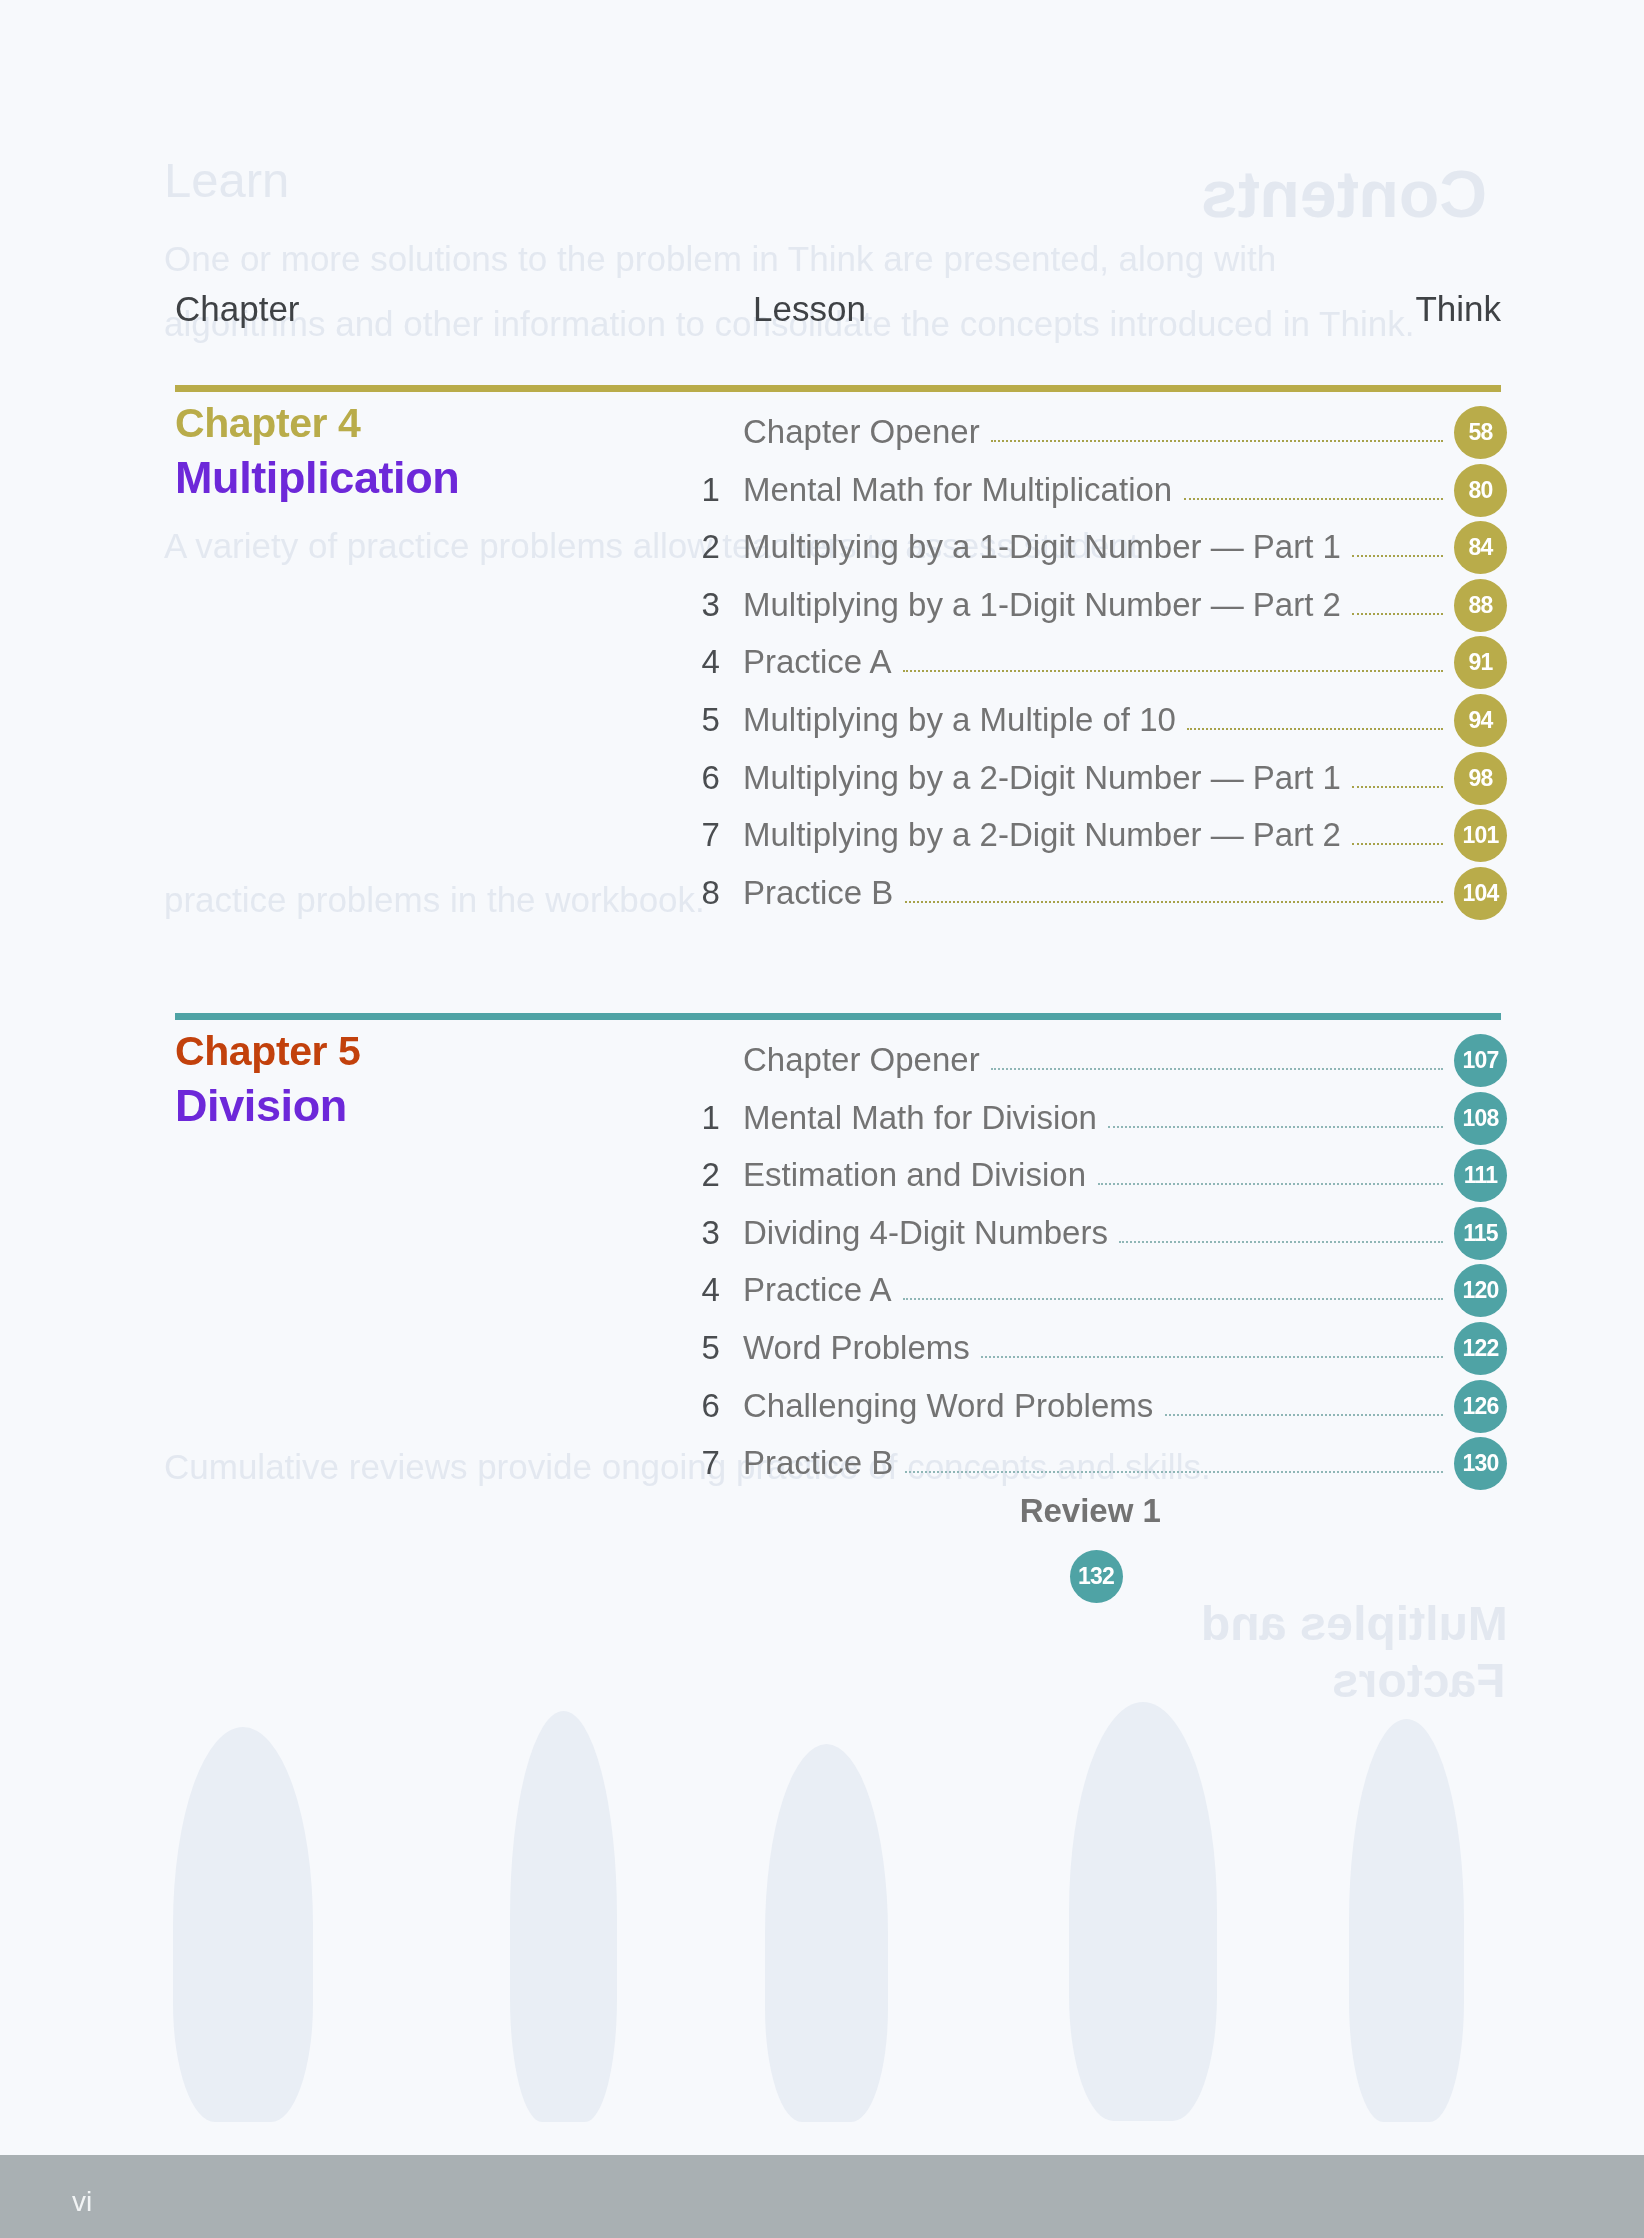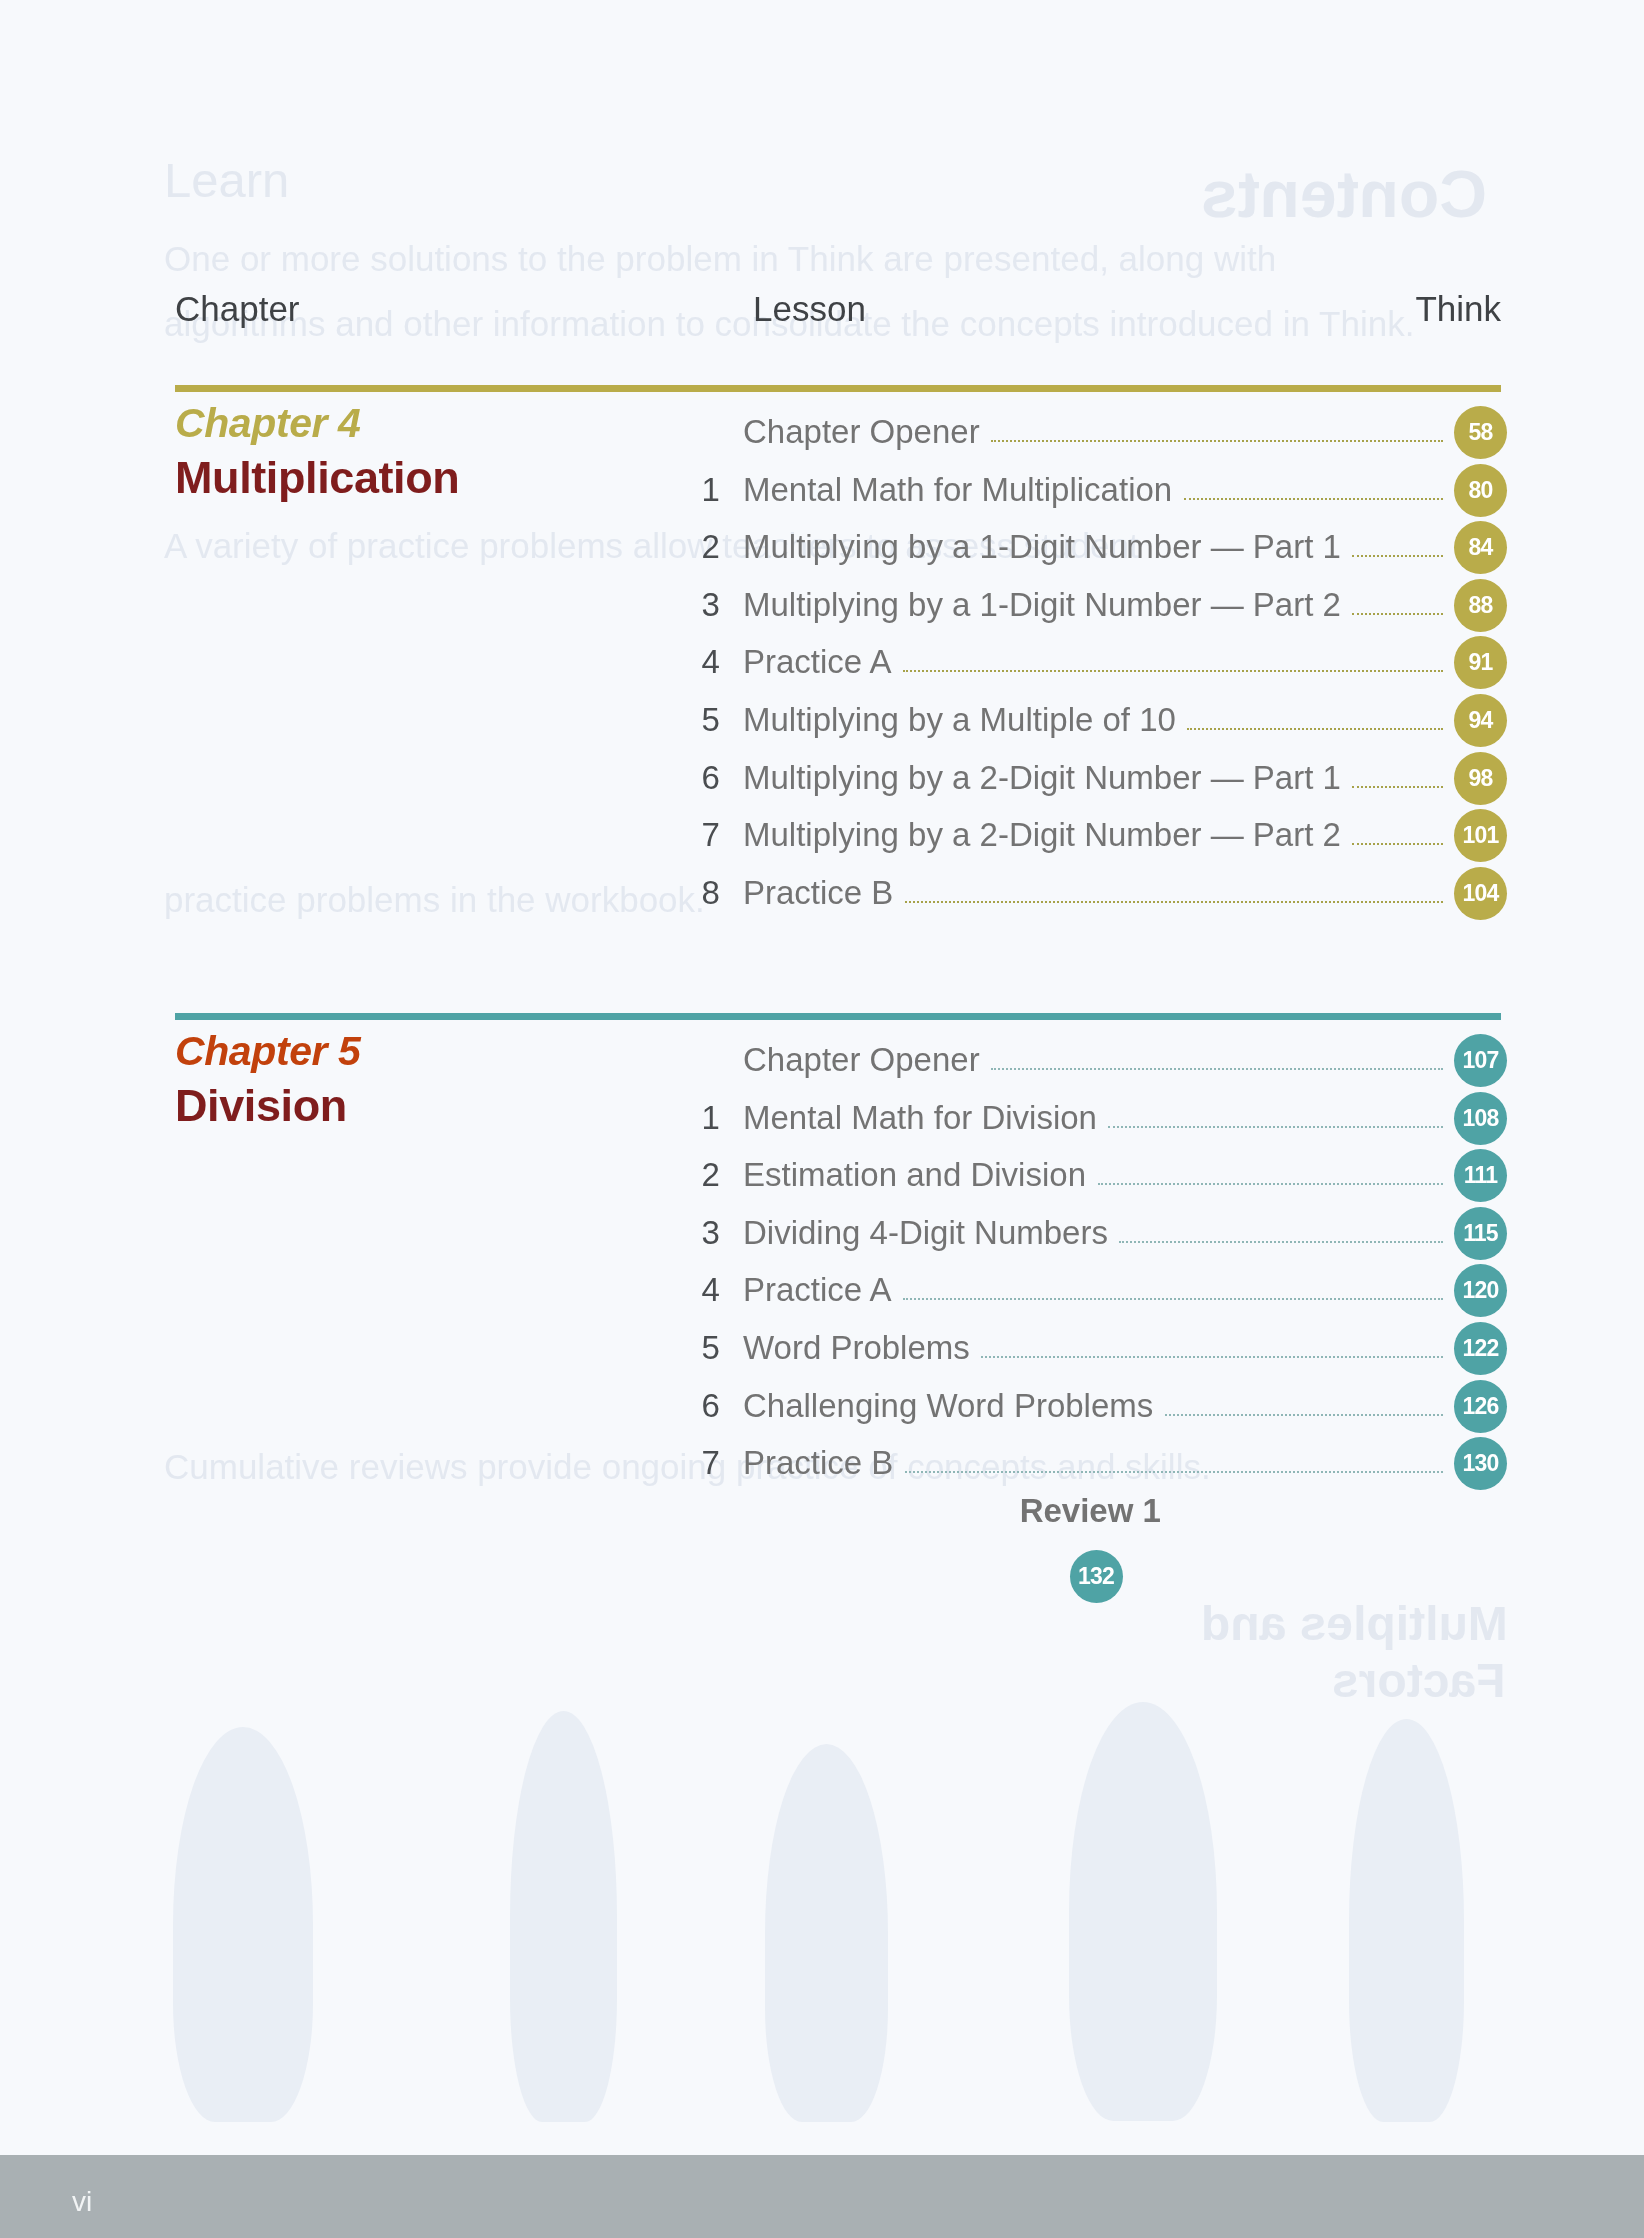--- a/index.html
+++ b/index.html
@@ -24,24 +24,24 @@
       font-size: 35px; color: #3f4245;
     }
     .header-row span { position: absolute; top: 0; }
     .h-chapter { left: 0; }
     .h-lesson { left: 578px; }
     .h-page { right: 0; }
 
     .section { position: absolute; left: 175px; width: 1326px; }
     .section .rule { height: 6.6px; width: 100%; }
     .chap-num {
-      position: absolute; left: 0; font-size: 41px; font-weight: bold; letter-spacing: -0.4px; font-style: italic;
+      position: absolute; left: 0; font-size: 41px; font-weight: bold; letter-spacing: -0.4px;
     }
     .chap-title {
-      position: absolute; left: 0; font-size: 45px; font-weight: bold; color: #7f1d1d; letter-spacing: -0.4px;
+      position: absolute; left: 0; font-size: 45px; font-weight: bold; color: #6d28d9; letter-spacing: -0.4px;
     }
     .lessons { position: absolute; left: 510px; width: 822px; }
     .lesson {
       position: absolute; left: 0; width: 822px; height: 58px;
       display: flex; align-items: center;
     }
     .lesson .num {
       width: 58px; font-size: 33px; color: #4a4d50; flex: none; text-align: left; padding-left: 16.4px; box-sizing: border-box;
     }
     .lesson .title {

